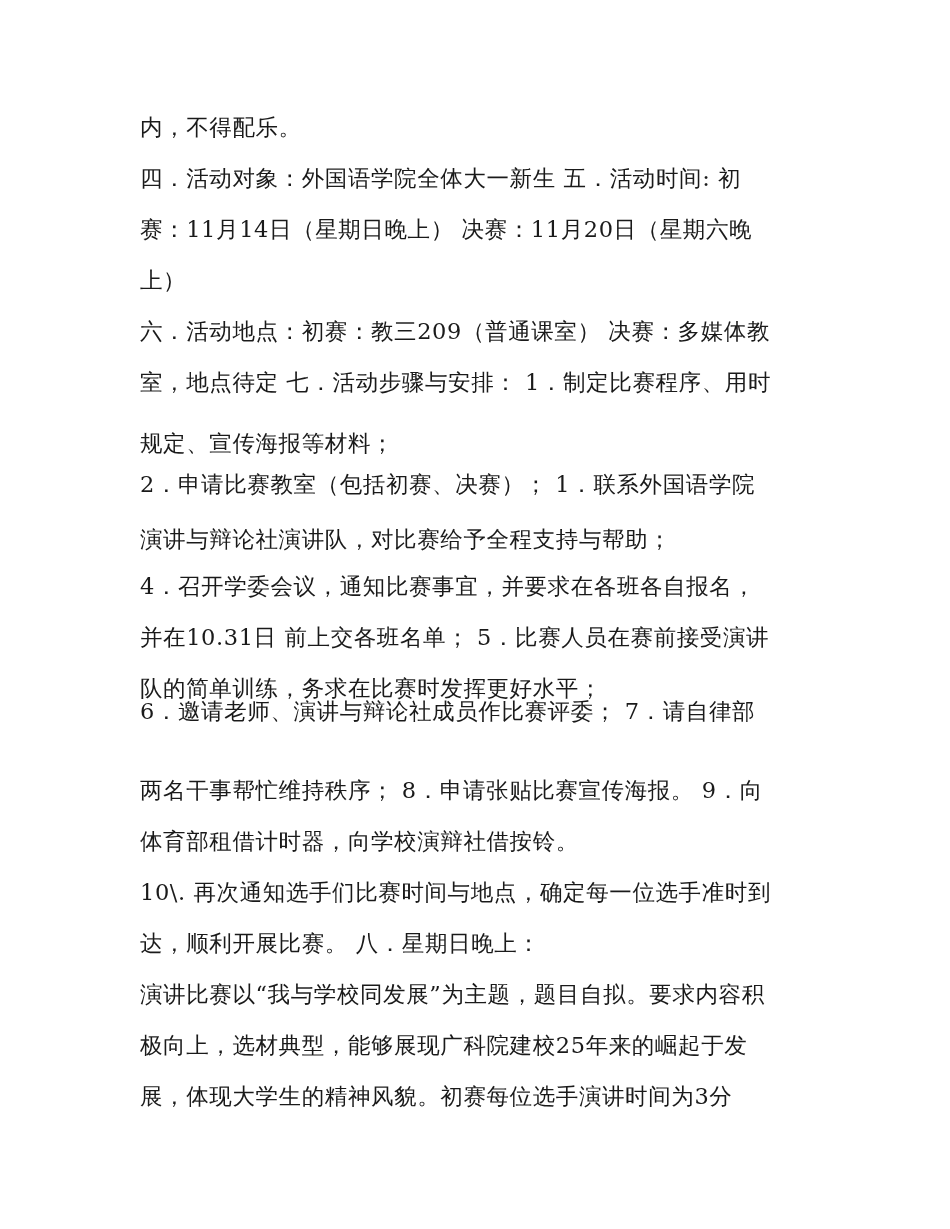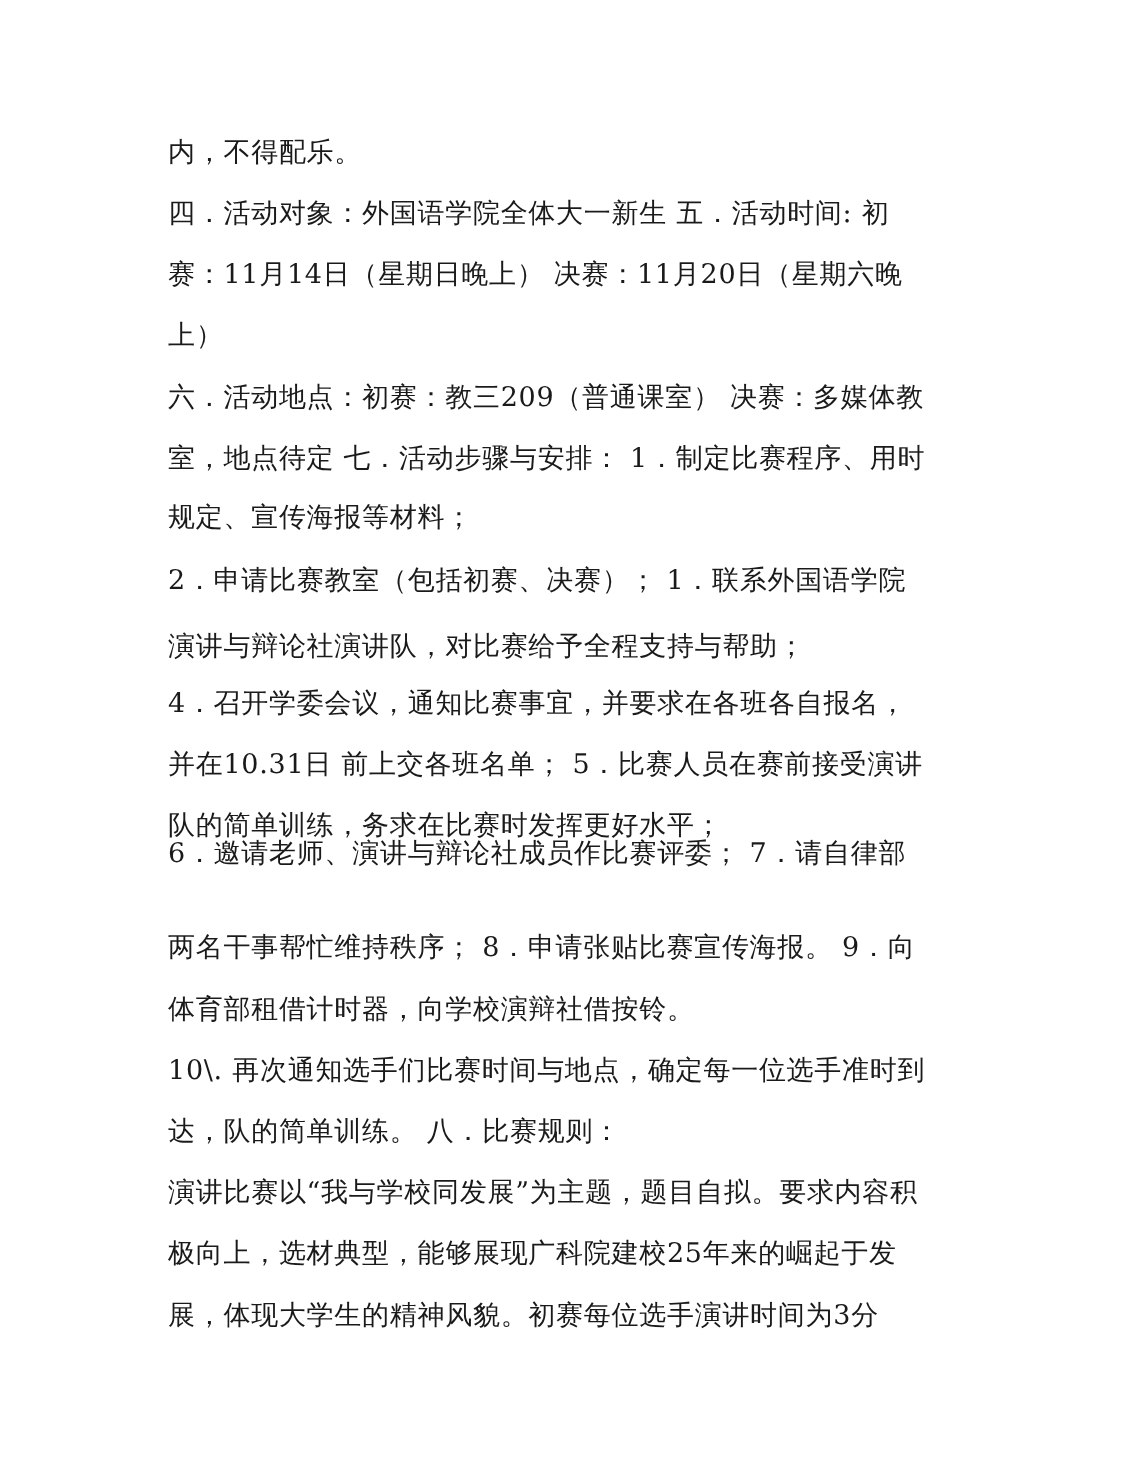--- a/index.html
+++ b/index.html
@@ -34,27 +34,27 @@
 </head>
 <body>
 
 <div class="page">
   <div class="line" style="top:0px">内，不得配乐。</div>
   <div class="line" style="top:51px">四．活动对象：外国语学院全体大一新生 五．活动时间: 初</div>
   <div class="line" style="top:102px">赛：11月14日（星期日晚上） 决赛：11月20日（星期六晚</div>
   <div class="line" style="top:153px">上）</div>
   <div class="line" style="top:204px">六．活动地点：初赛：教三209（普通课室） 决赛：多媒体教</div>
   <div class="line" style="top:255px">室，地点待定 七．活动步骤与安排： 1．制定比赛程序、用时</div>
-  <div class="line" style="top:304px">规定、宣传海报等材料；</div>
+  <div class="line" style="top:316px">规定、宣传海报等材料；</div>
   <div class="line" style="top:357px">2．申请比赛教室（包括初赛、决赛）； 1．联系外国语学院</div>
   <div class="line" style="top:412px">演讲与辩论社演讲队，对比赛给予全程支持与帮助；</div>
   <div class="line" style="top:459px">4．召开学委会议，通知比赛事宜，并要求在各班各自报名，</div>
   <div class="line" style="top:510px">并在10.31日 前上交各班名单； 5．比赛人员在赛前接受演讲</div>
   <div class="line" style="top:561px">队的简单训练，务求在比赛时发挥更好水平；</div>
   <div class="line" style="top:584px">6．邀请老师、演讲与辩论社成员作比赛评委； 7．请自律部</div>
   <div class="line" style="top:663px">两名干事帮忙维持秩序； 8．申请张贴比赛宣传海报。 9．向</div>
   <div class="line" style="top:714px">体育部租借计时器，向学校演辩社借按铃。</div>
   <div class="line" style="top:765px">10\. 再次通知选手们比赛时间与地点，确定每一位选手准时到</div>
-  <div class="line" style="top:816px">达，队的简单训练。 八．比赛规则：</div>
+  <div class="line" style="top:816px">达，顺利开展比赛。 八．星期日晚上：</div>
   <div class="line" style="top:867px">演讲比赛以“我与学校同发展”为主题，题目自拟。要求内容积</div>
   <div class="line" style="top:918px">极向上，选材典型，能够展现广科院建校25年来的崛起于发</div>
   <div class="line" style="top:969px">展，体现大学生的精神风貌。初赛每位选手演讲时间为3分</div>
 </div>
 
 </body></html>

